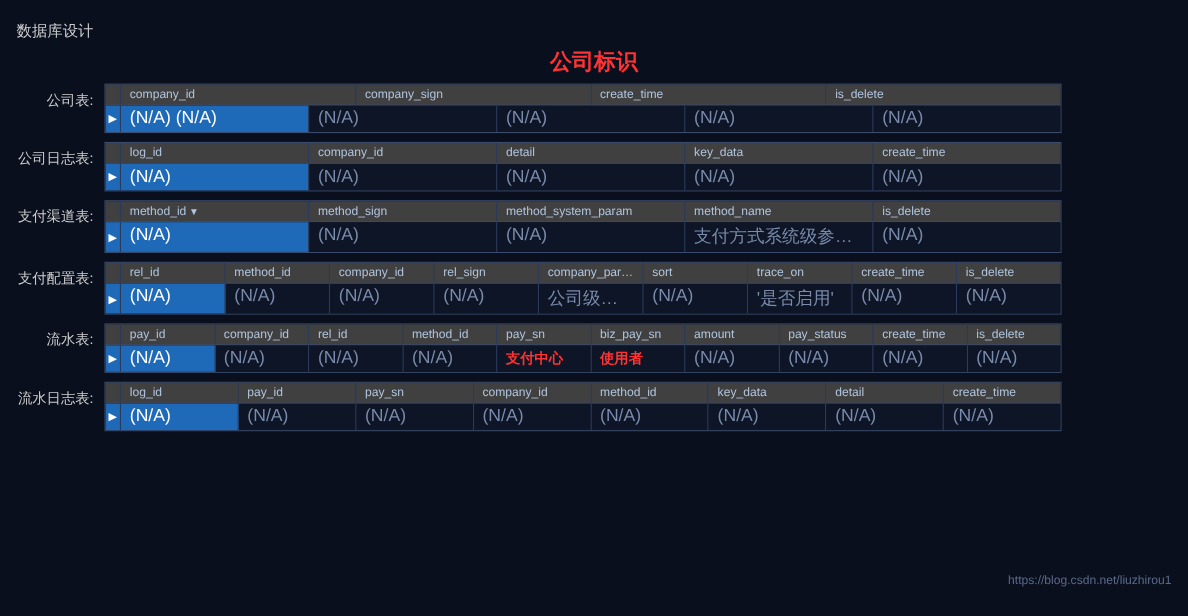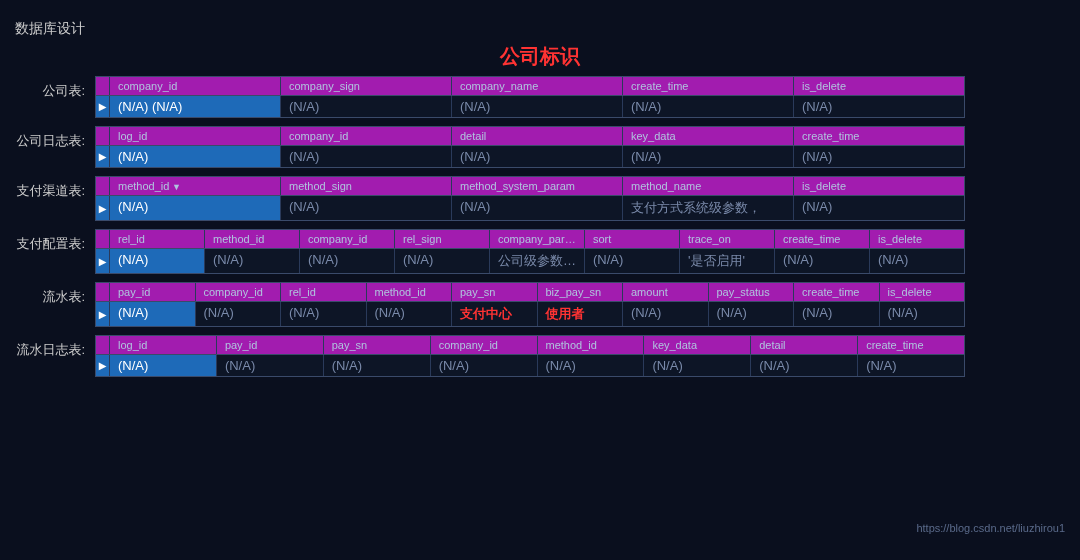--- a/index.html
+++ b/index.html
@@ -43,21 +43,21 @@
       white-space: nowrap;
     }
     .table-container {
       border: 1px solid #3a4a6a;
       background: #0d1526;
       flex: 1;
       max-width: 870px;
     }
     .table-header {
       display: flex;
-      background: #a21caf;
+      background: #404040;
       border-bottom: 1px solid #3a4a6a;
     }
     .table-data-row {
       display: flex;
       background: #0d1526;
     }
     .th, .td {
       padding: 3px 8px;
       font-size: 11px;
       border-right: 1px solid #2a3a5a;
@@ -66,21 +66,21 @@
       white-space: nowrap;
       overflow: hidden;
       text-overflow: ellipsis;
     }
     .th {
       color: #b0c4de;
       font-weight: normal;
     }
     .td {
       color: #7a8aaa;
-      font-size: 13px;
+      font-size: 16px;
     }
     .td:last-child, .th:last-child {
       border-right: none;
     }
     .td.selected {
       background: #1e6ab8;
       color: #fff;
     }
     .td.red-text {
       color: #ff3333;
@@ -124,21 +124,20 @@
 
 <div class="content-area">
 
 <div class="db-row">
       <div class="row-label">公司表:</div>
       <div class="table-container">
         <div class="table-header">
           <div style="width: 14px; min-width: 14px; border-right: 1px solid rgb(42, 58, 90);"></div>
           <div class="th">company_id</div>
           <div class="th">company_sign</div>
-          <div class="th">company_name</div>
           <div class="th">create_time</div>
           <div class="th">is_delete</div>
         </div>
         <div class="table-data-row">
           <div class="row-indicator">▶</div>
           <div class="td selected">(N/A) (N/A)</div>
           <div class="td">(N/A)</div>
           <div class="td">(N/A)</div>
           <div class="td">(N/A)</div>
           <div class="td">(N/A)</div>

